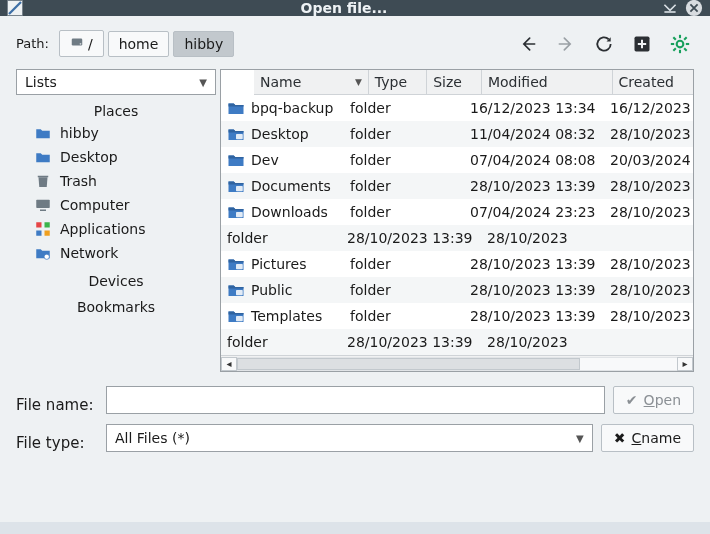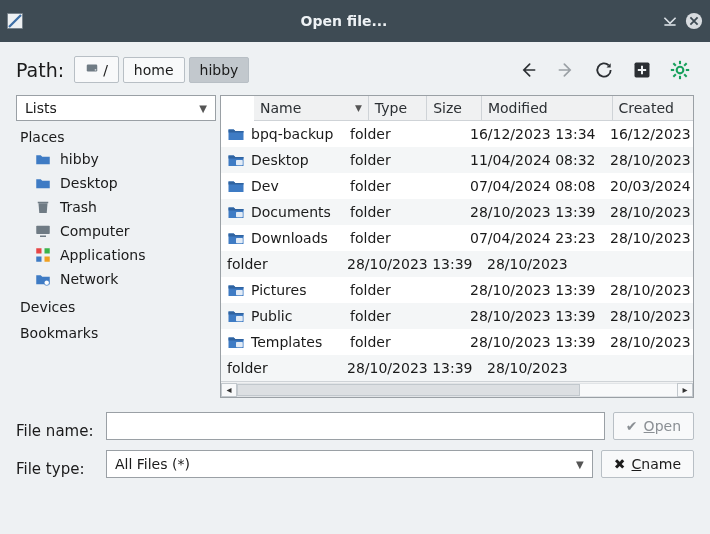--- a/index.html
+++ b/index.html
@@ -10,21 +10,21 @@
     background: #dde3e9;
     color: #1a1a1a;
     width: 710px;
     height: 534px;
     overflow: hidden;
   }
   
   .titlebar {
     background: #3e4b54;
     color: #e4e8eb;
-    height: 42px;
+    height: 16px;
     display: flex;
     align-items: center;
     padding: 0 6px;
   }
   .titlebar .app-icon {
     width: 18px; height: 18px;
     display: inline-flex; align-items: center; justify-content: center;
     margin-right: 8px;
   }
   .titlebar .title {
@@ -47,21 +47,21 @@
     padding: 14px 16px 16px 16px;
     height: calc(534px - 28px);
   }
   
   .pathrow {
     display: flex;
     align-items: center;
     margin-bottom: 12px;
   }
   .path-label {
-    font-size: 19px;
+    font-size: 13px;
     margin-right: 10px;
   }
   .breadcrumbs {
     display: flex;
     gap: 4px;
     align-items: center;
   }
   .crumb {
     background: #f8f9fa;
     border: 1px solid #b8bfc5;
@@ -112,21 +112,21 @@
     justify-content: space-between;
     padding: 0 8px;
     font-size: 14px;
     cursor: pointer;
   }
   .lists-select .chev { font-size: 10px; color:#555; }
   .side-section {
     padding: 6px 2px 0 2px;
     font-size: 14px;
   }
-  .side-title { padding: 2px 2px; }
+  .side-title { padding: 2px 2px; text-align: center; }
   .side-item {
     display: flex;
     align-items: center;
     gap: 8px;
     padding: 3px 2px 3px 16px;
     cursor: pointer;
   }
   .side-icon {
     width: 18px; height: 18px;
     display: inline-flex; align-items: center; justify-content: center;

